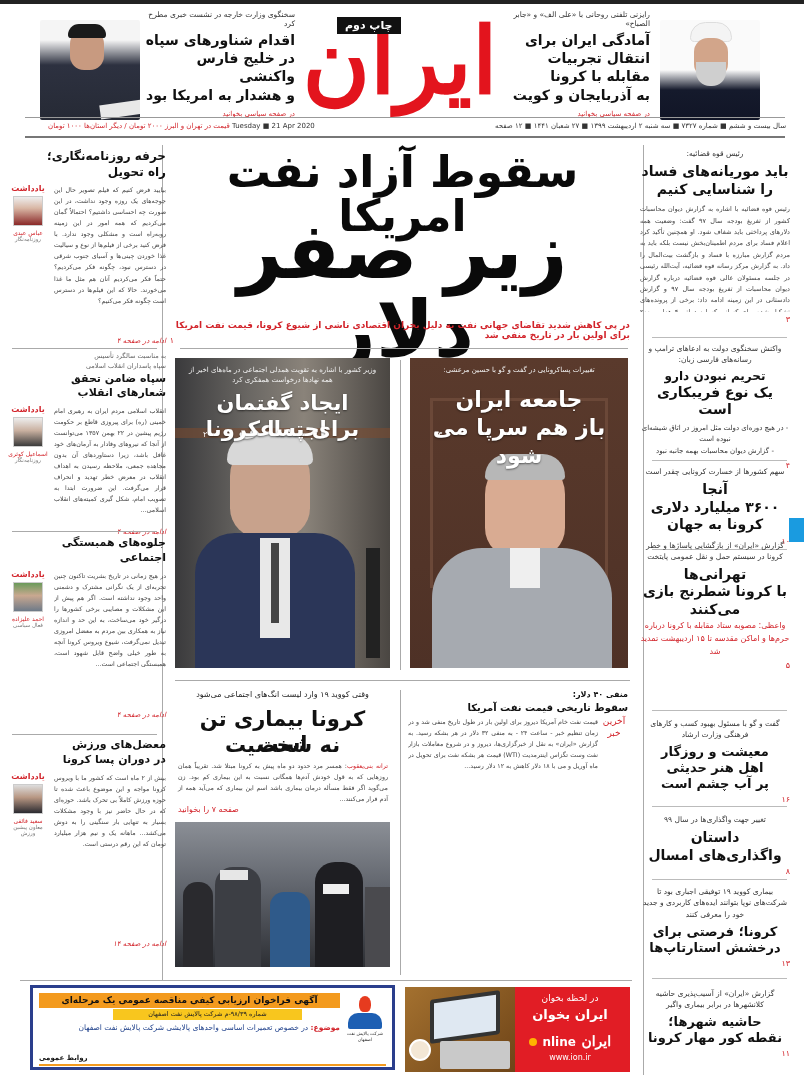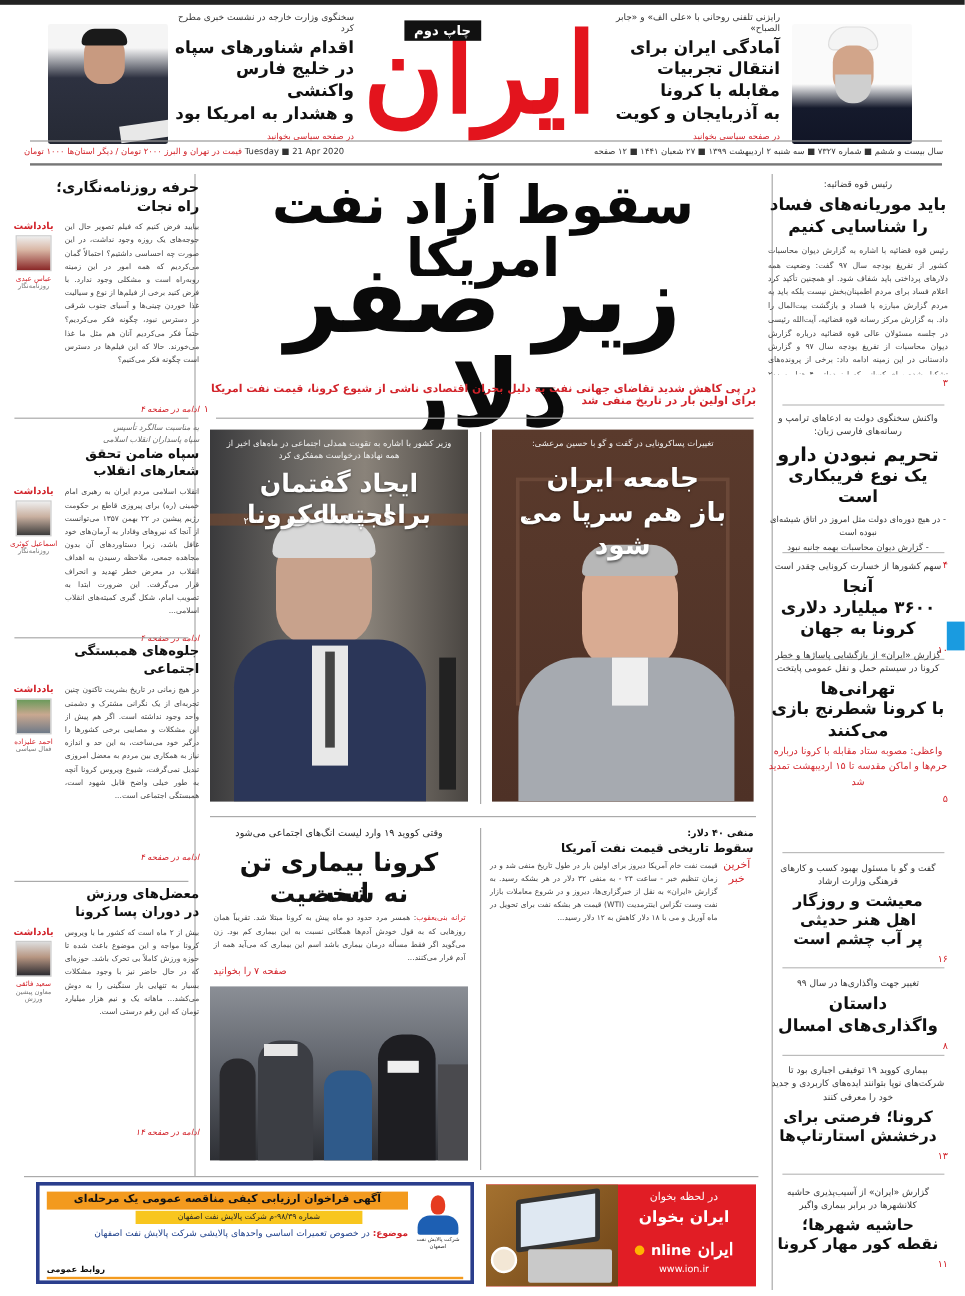--- a/index.html
+++ b/index.html
@@ -10,21 +10,21 @@
   
   .top-bar { position: absolute; top: 0; left: 0; width: 804px; height: 4px; background: #222; }
   .logo { position: absolute; left: 300px; top: 6px; width: 200px; height: 110px; display: flex; align-items: center; justify-content: center; font-family: "DejaVu Serif", serif; font-weight: bold; font-size: 92px; color: #e3141d; line-height: 1; }
   .edition-badge { position: absolute; left: 337px; top: 17px; background: #111; color: #fff; font-size: 11px; font-weight: bold; padding: 2px 8px; }
   .teaser { position: absolute; top: 10px; text-align: right; }
   .teaser .kicker { font-size: 7.5px; color: #333; margin-bottom: 3px; }
   .teaser .title { font-size: 14px; font-weight: bold; line-height: 1.3; color: #111; }
   .teaser .more { font-size: 7px; color: #d2232a; margin-top: 6px; }
   .portrait { position: absolute; border-radius: 2px; overflow: hidden; }
   .meta-line { position: absolute; top: 122px; font-size: 7px; color: #333; white-space: nowrap; }
-  .meta-line .red { color: #d2232a; }
+  .meta-line .red { color: #d2232a; margin-left: 28px; }
   .rule { position: absolute; height: 2px; background: #777; }
   .rule.thin { height: 1px; background: #aaa; }
 
   
   .main-hl { position: absolute; left: 175px; width: 455px; text-align: center; font-weight: bold; color: #0a0a0a; line-height: 1; }
   .main-hl.l1 { top: 150px; font-size: 44px; letter-spacing: -1px; }
   .main-hl.l2 { top: 212px; font-size: 78px; letter-spacing: -2px; }
   .deck { position: absolute; left: 175px; width: 455px; top: 320px; font-size: 9px; color: #d2232a; font-weight: bold; text-align: right; }
   .page-ref { font-size: 8px; color: #d2232a; }
 
@@ -40,21 +40,21 @@
   .rcol .body { font-size: 6.5px; color: #444; text-align: justify; line-height: 1.75; margin-top: 6px; }
   .rcol .bul { font-size: 7px; color: #333; line-height: 1.7; }
   .rcol .redtxt { font-size: 8px; color: #d2232a; line-height: 1.6; }
   .rcol .pg { font-size: 8px; color: #d2232a; text-align: right; margin-top: 3px; }
   .rcol-sep { position: absolute; left: 652px; width: 135px; height: 1px; background: #bbb; }
   .vline { position: absolute; width: 1px; background: #aaa; }
 
   
   .lcol { position: absolute; left: 8px; width: 158px; }
   .lcol .col-hd { font-size: 12px; font-weight: bold; text-align: right; line-height: 1.35; }
-  .lcol .col-sub { font-size: 6.5px; color: #666; line-height: 1.5; font-style: italic; }
+  .lcol .col-sub { font-size: 6.5px; color: #666; line-height: 1.5; }
   .lcol .txt { font-size: 6.3px; color: #444; line-height: 1.75; text-align: justify; }
   .lcol .cont { font-size: 7px; color: #d2232a; margin-top: 3px; font-style: italic; }
   .note-tag { font-size: 8px; font-weight: bold; color: #d2232a; text-align: center; }
   .auth-photo { width: 30px; height: 30px; margin: 3px auto; border: 1px solid #ccc; }
   .auth-name { font-size: 6px; color: #d2232a; text-align: center; }
   .auth-role { font-size: 5.5px; color: #777; text-align: center; }
 
   
   .story-hd { position: absolute; text-align: center; font-weight: bold; color: #111; line-height: 1.2; }
   .story-kick { position: absolute; text-align: center; font-size: 8px; color: #222; }
@@ -171,21 +171,21 @@
   <div class="kick">رئیس قوه قضائیه:</div>
   <div class="hd" style="font-size:14px;margin-top:4px;">باید موریانه‌های فساد</div>
   <div class="hd" style="font-size:14px;">را شناسایی کنیم</div>
   <div class="body" style="height:108px;overflow:hidden;">رئیس قوه قضائیه با اشاره به گزارش دیوان محاسبات کشور از تفریغ بودجه سال ۹۷ گفت: وضعیت همه دلارهای پرداختی باید شفاف شود. او همچنین تأکید کرد اعلام فساد برای مردم اطمینان‌بخش نیست بلکه باید به مردم گزارش مبارزه با فساد و بازگشت بیت‌المال را داد. به گزارش مرکز رسانه قوه قضائیه، آیت‌الله رئیسی در جلسه مسئولان عالی قوه قضائیه درباره گزارش دیوان محاسبات از تفریغ بودجه سال ۹۷ و گزارش دادستانی در این زمینه ادامه داد: برخی از پرونده‌های تشکیل شده برای کسانی که ارز دولتی ۴ هزار و ۲۰۰ تومانی گرفتند و...</div>
   <div class="pg">۳</div>
 </div>
 <div class="rcol-sep" style="top:337px;"></div>
 
 <div class="rcol" style="top:343px;">
   <div class="kick">واکنش سخنگوی دولت به ادعاهای ترامپ و رسانه‌های فارسی زبان:</div>
-  <div class="hd" style="font-size:16px;margin-top:3px;">تحریم نبودن دارو</div>
+  <div class="hd" style="font-size:12px;margin-top:3px;">تحریم نبودن دارو</div>
   <div class="hd" style="font-size:14px;">یک نوع فریبکاری است</div>
   <div class="bul" style="margin-top:4px;">- در هیچ دوره‌ای دولت مثل امروز در اتاق شیشه‌ای نبوده است</div>
   <div class="bul">- گزارش دیوان محاسبات بهمه جانبه نبود</div>
   <div class="pg">۴</div>
 </div>
 <div class="rcol-sep" style="top:460px;"></div>
 
 <div class="rcol" style="top:466px;">
   <div class="kick">سهم کشورها از خسارت کرونایی چقدر است</div>
   <div class="hd" style="font-size:14px;margin-top:4px;">آنجا</div>
@@ -234,21 +234,21 @@
   <div class="kick">گزارش «ایران» از آسیب‌پذیری حاشیه کلانشهرها در برابر بیماری واگیر</div>
   <div class="hd" style="font-size:13px;margin-top:3px;">حاشیه شهرها؛</div>
   <div class="hd" style="font-size:13px;">نقطه کور مهار کرونا</div>
   <div class="pg">۱۱</div>
 </div>
 
 <div class="vline" style="left:162px;top:145px;height:835px;"></div>
 
 <div class="lcol" style="top:148px;">
   <div class="col-hd">حرفه روزنامه‌نگاری؛</div>
-  <div class="col-hd">راه نجات</div>
+  <div class="col-hd">راه تحویل</div>
   <div style="display:flex;flex-direction:row;gap:6px;margin-top:4px;">
     <div class="txt" style="flex:1;height:150px;overflow:hidden;">بیایید فرض کنیم که فیلم تصویر حال این جوجه‌های یک روزه وجود نداشت، در این صورت چه احساسی داشتیم؟ احتمالاً گمان می‌کردیم که همه امور در این زمینه روبه‌راه است و مشکلی وجود ندارد. با فرض کنید برخی از فیلم‌ها از نوع و سیالیت غذا خوردن چینی‌ها و آسیای جنوب شرقی در دسترس نبود، چگونه فکر می‌کردیم؟ حتماً فکر می‌کردیم آنان هم مثل ما غذا می‌خورند. حالا که این فیلم‌ها در دسترس است چگونه فکر می‌کنیم؟</div>
     <div style="width:40px;">
       <div class="note-tag">یادداشت</div>
       <div class="auth-photo" style="background:linear-gradient(180deg,#eee 0%,#d9b7a5 40%,#8a2828 100%);"></div>
       <div class="auth-name">عباس عبدی</div>
       <div class="auth-role">روزنامه‌نگار</div>
     </div>
   </div>
   <div class="cont">ادامه در صفحه ۴</div>

